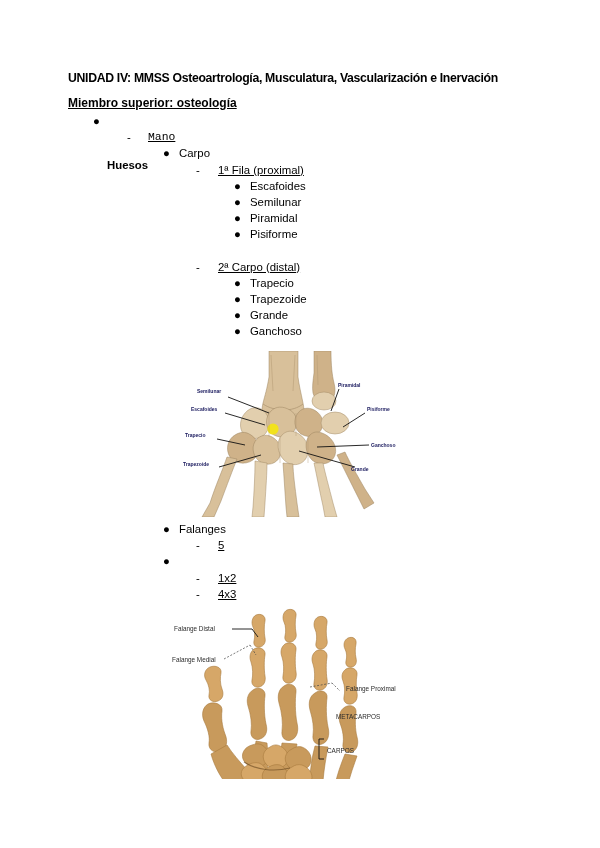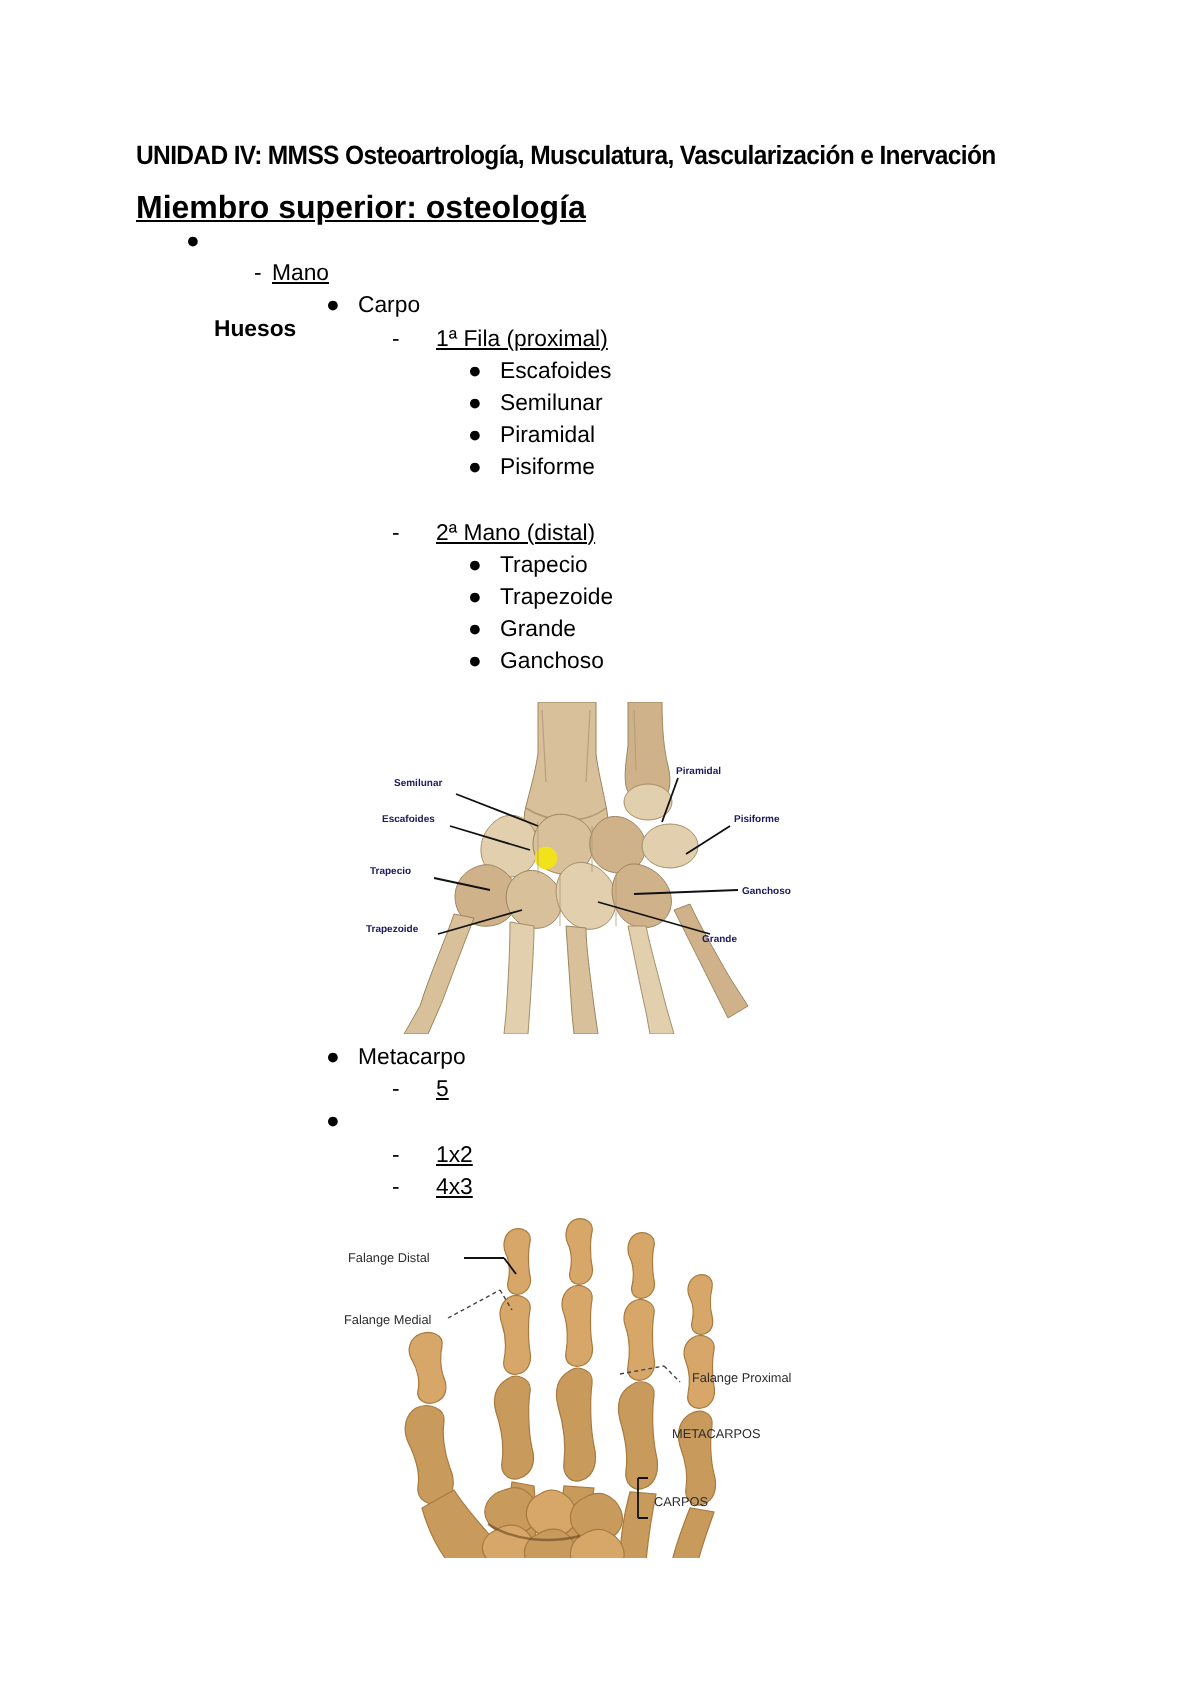--- a/index.html
+++ b/index.html
@@ -33,21 +33,21 @@
     font-weight: bold;
     letter-spacing: -0.35px;
     white-space: nowrap;
     transform: scaleX(0.93);
     transform-origin: left center;
   }
   .doc-subtitle {
     position: absolute;
     left: 68px;
     top: 96px;
-    font-size: 16px;
+    font-size: 12px;
     font-weight: bold;
     text-decoration: underline;
     white-space: nowrap;
   }
 
   
   .outline {
     position: absolute;
     left: 0;
     top: 113px;
@@ -67,21 +67,21 @@
   }
   .row .txt {
     position: absolute;
     display: inline-block;
   }
   
   .lvl1 .mark { left: 93px; }
   .lvl1 .txt  { left: 107px; font-weight: bold; margin-top: 44px; }
   
   .lvl2 .mark { left: 127px; }
-  .lvl2 .txt  { left: 136px; text-decoration: underline; }
+  .lvl2 .txt  { left: 148px; text-decoration: underline; font-family: Liberation Mono, monospace; }
   
   .lvl3 .mark { left: 163px; }
   .lvl3 .txt  { left: 179px; }
   
   .lvl4 .mark { left: 196px; }
   .lvl4 .txt  { left: 218px; text-decoration: underline; }
   
   .lvl5 .mark { left: 234px; }
   .lvl5 .txt  { left: 250px; }
   .spacer { height: 16.2px; }
@@ -171,21 +171,21 @@
         <span class="mark">●</span>
         <span class="txt">Piramidal</span>
       </div>
       <div class="row lvl5">
         <span class="mark">●</span>
         <span class="txt">Pisiforme</span>
       </div>
       <div class="spacer"></div>
       <div class="row lvl4">
         <span class="mark">-</span>
-        <span class="txt">2ª Mano (distal)</span>
+        <span class="txt">2ª Carpo (distal)</span>
       </div>
       <div class="row lvl5">
         <span class="mark">●</span>
         <span class="txt">Trapecio</span>
       </div>
       <div class="row lvl5">
         <span class="mark">●</span>
         <span class="txt">Trapezoide</span>
       </div>
       <div class="row lvl5">
@@ -256,21 +256,21 @@
       <text class="fig-label" x="155" y="36">Piramidal</text>
       <text class="fig-label" x="184" y="60">Pisiforme</text>
       <text class="fig-label" x="188" y="96">Ganchoso</text>
       <text class="fig-label" x="168" y="120">Grande</text>
     </svg>
   </div>
 
   <div class="outline2" id="outline-2">
       <div class="row lvl3">
         <span class="mark">●</span>
-        <span class="txt">Metacarpo</span>
+        <span class="txt">Falanges</span>
       </div>
       <div class="row lvl4">
         <span class="mark">-</span>
         <span class="txt">5</span>
       </div>
       <div class="row lvl3">
         <span class="mark">●</span>
       </div>
       <div class="row lvl4">
         <span class="mark">-</span>

